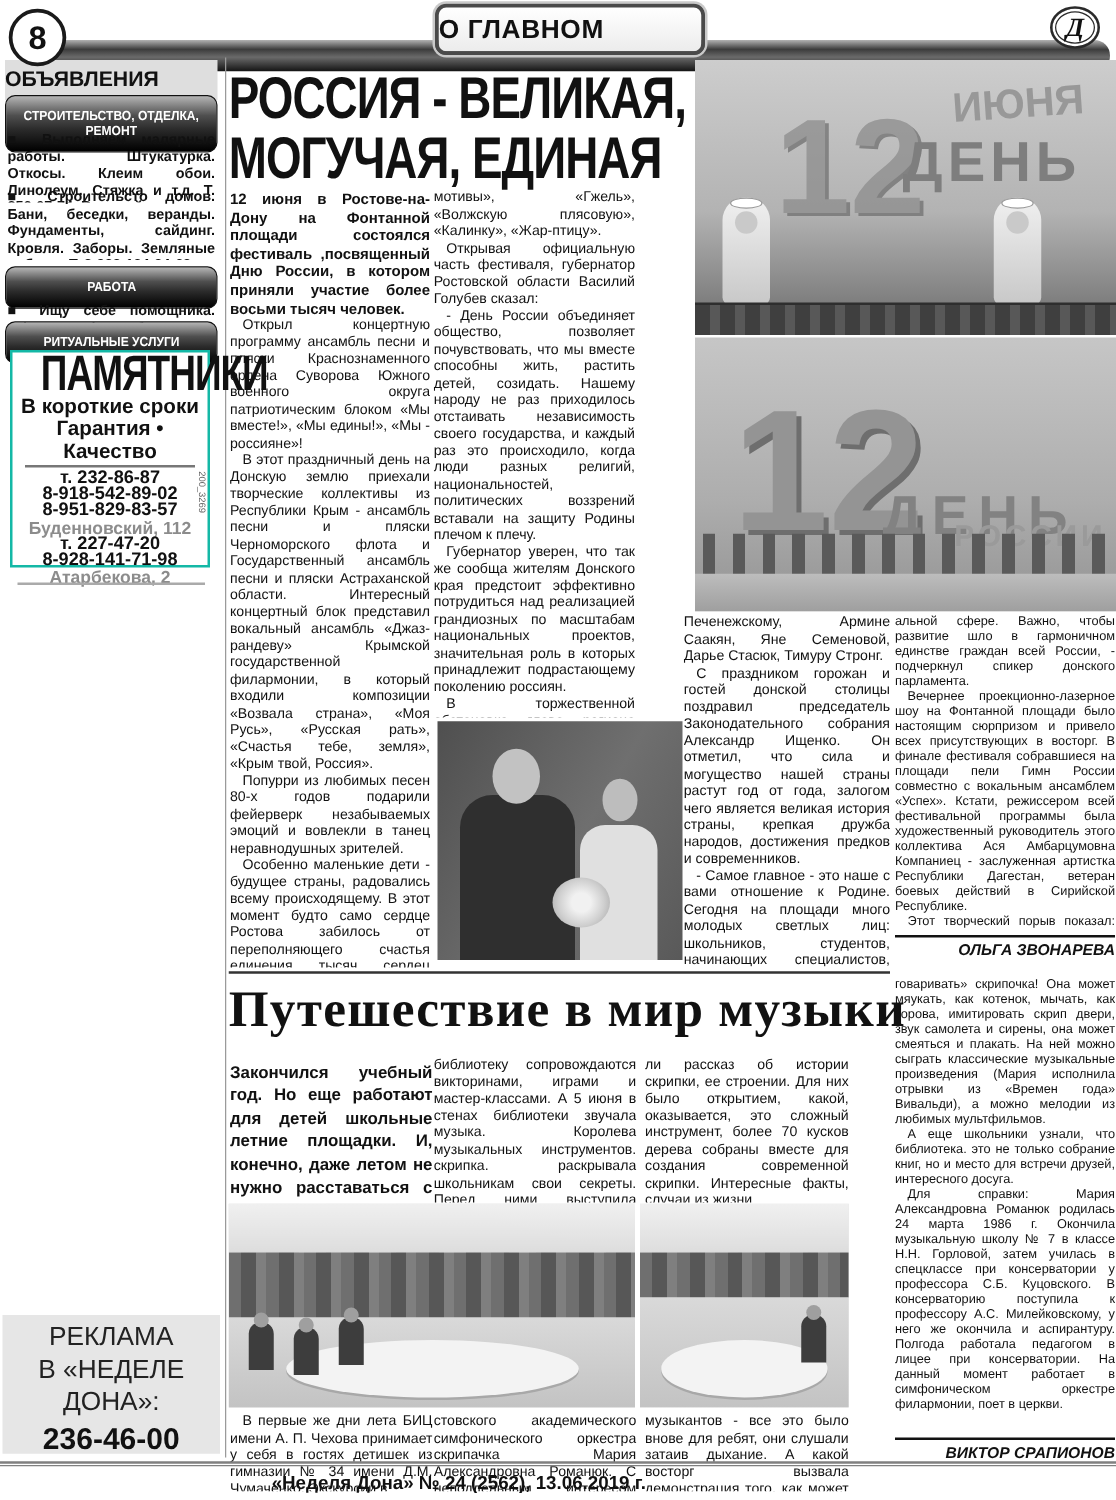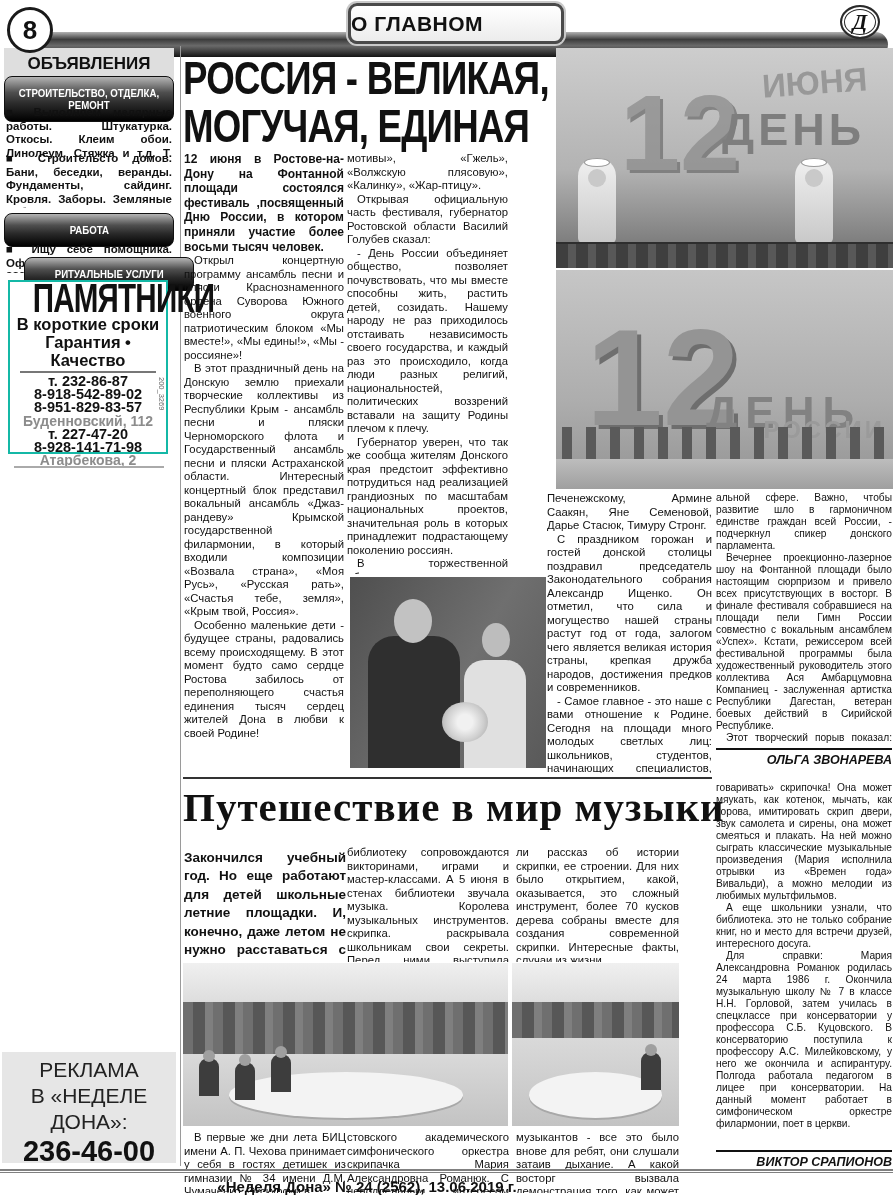--- a/index.html
+++ b/index.html
@@ -18,21 +18,21 @@
     background:linear-gradient(180deg,#ffffff,#ececec);border:3px solid #4a4a4a;
     box-shadow:0 0 0 2px #c9c9c9;display:flex;align-items:center;
     font-size:21px;font-weight:bold;letter-spacing:.5px;z-index:3;}
   .logo{left:840px;top:5px;width:40px;height:34px;border-radius:50%;background:#fff;
     border:2px solid #2a2a2a;box-shadow:inset 0 0 0 2px #fff,inset 0 0 0 3px #2a2a2a;
     display:flex;align-items:center;justify-content:center;z-index:3;
     font-family:"Liberation Serif",serif;font-style:italic;font-weight:bold;font-size:21px;}
 
   
   .vdivider{left:180px;top:46px;height:1120px;border-left:1px solid #9a9a9a;}
-  .sb-title{left:4px;top:48px;width:170px;background:#dedede;text-align:center;
+  .sb-title{left:4px;top:48px;width:170px;background:#dedede;
     font-weight:bold;font-size:17px;padding:6px 0;}
   .sb-bar{width:170px;left:4px;background:linear-gradient(180deg,#b5b5b5 0%,#4f4f4f 35%,#2b2b2b 60%,#000 100%);
     color:#fff;font-weight:bold;font-size:10.5px;text-align:center;padding:10px 0;
     border-radius:8px;border:1px solid #111;}
   .sb-bar span{display:inline-block;transform:scaleX(.92);}
   .sb-ad{left:6px;width:166px;font-weight:bold;font-size:11.5px;line-height:13.5px;
     text-align:justify;overflow:hidden;}
   .mon-box{left:8px;top:280px;width:160px;height:174px;border:2px solid #14b8a6;
     background:#fff;text-align:center;padding-top:1px;}
   .mon-title{font-size:37px;line-height:32px;font-weight:bold;display:inline-block;
@@ -40,21 +40,21 @@
   .mon-sub{font-size:16.5px;font-weight:bold;line-height:18px;}
   .mon-rule{border-top:2px solid #777;margin:2px 10px 2px 10px;}
   .mon-phone{font-size:14.5px;font-weight:bold;line-height:13.2px;}
   .mon-addr{font-size:14px;font-weight:bold;line-height:13.2px;color:#8c8c8c;}
   .mon-code{position:absolute;right:0px;top:95px;writing-mode:vertical-rl;
     font-size:7.5px;color:#666;}
   .sb-rule{left:14px;top:466px;width:150px;border-top:2px solid #aaa;}
   .reklama{left:2px;top:1052px;width:174px;height:111px;background:#e6e6e6;
     text-align:center;padding-top:5px;}
   .rk-line{font-size:21px;line-height:26px;color:#222;}
-  .rk-phone{font-size:29px;line-height:33px;font-weight:bold;}
+  .rk-phone{font-size:24px;line-height:33px;font-weight:bold;}
 
   
   .h1line{left:183px;font-size:47px;line-height:48px;font-weight:bold;letter-spacing:-1px;
     transform:scaleX(.78);transform-origin:left top;white-space:nowrap;}
   .bt{font-size:11.3px;line-height:13.5px;text-align:justify;overflow:hidden;}
   .bt p{margin:0;text-indent:10px;}
   .bt p.cont{text-indent:0;}
   .bt p.lead{font-weight:bold;font-size:12px;line-height:14.6px;text-indent:0;}
   .bt-sm{font-size:10.2px;line-height:12px;}
   .col1{left:184px;top:152px;width:160px;height:622px;}
@@ -153,21 +153,21 @@
     <span>СТРОИТЕЛЬСТВО, ОТДЕЛКА, РЕМОНТ</span>
   </div>
   <div class="abs sb-ad" style="top:106px;height:56px;">■ Выполняем малярные работы. Штукатурка. Откосы. Клеим обои. Линолеум. Стяжка и т.д. Т. 256-07-74, Валерий</div>
   <div class="abs sb-ad" style="top:152px;height:56px;">■ Строительсто домов. Бани, беседки, веранды. Фундаменты, сайдинг. Кровля. Заборы. Земляные работы. Т. 8-928-124-24-63</div>
 
   <div class="abs sb-bar" style="top:213px;">
     <span>РАБОТА</span>
   </div>
   <div class="abs sb-ad" style="top:243px;height:30px;">■ Ищу себе помощника. Офис. График обсудим! Т. 226-48-52.</div>
 
-  <div class="abs sb-bar" style="top:256px;top:257px;margin-left:20px;">
+  <div class="abs sb-bar" style="top:256px;top:257px;">
     <span>РИТУАЛЬНЫЕ УСЛУГИ</span>
   </div>
 
   <div class="abs mon-box">
     <div class="mon-title">ПАМЯТНИКИ</div>
     <div class="mon-sub">В короткие сроки</div>
     <div class="mon-sub">Гарантия • Качество</div>
     <div class="mon-rule"></div>
     <div class="mon-phone">т. 232-86-87</div>
     <div class="mon-phone">8-918-542-89-02</div>
@@ -210,20 +210,21 @@
     <span class="ghost gw1b">ДЕНЬ</span>
     <span class="ghost gw2b">РОССИИ</span>
     <div class="performers"></div>
     <div class="stage2"></div>
   </div>
 
   <div class="abs bt col1">
     <p class="lead">12 июня в Ростове-на-Дону на Фонтанной площади состоялся фестиваль ,посвященный Дню России, в котором приняли участие более восьми тысяч человек.</p>
     <p>Открыл концертную программу ансамбль песни и пляски Краснознаменного ордена Суворова Южного военного округа патриотическим блоком «Мы вместе!», «Мы едины!», «Мы - россияне»!</p>
     <p>В этот праздничный день на Донскую землю приехали творческие коллективы из Республики Крым - ансамбль песни и пляски Черноморского флота и Государственный ансамбль песни и пляски Астраханской области. Интересный концертный блок представил вокальный ансамбль «Джаз-рандеву» Крымской государственной филармонии, в который входили композиции «Возвала страна», «Моя Русь», «Русская рать», «Счастья тебе, земля», «Крым твой, Россия».</p>
+    <p>Попурри из любимых песен 80-х годов подарили фейерверк незабываемых эмоций и вовлекли в танец неравнодушных зрителей.</p>
     <p>Особенно маленькие дети - будущее страны, радовались всему происходящему. В этот момент будто само сердце Ростова забилось от переполняющего счастья единения тысяч сердец жителей Дона в любви к своей Родине!</p>
 
   </div>
 
   <div class="abs bt col2">
     <p class="cont">мотивы», «Гжель», «Волжскую плясовую», «Калинку», «Жар-птицу».</p>
     <p>Открывая официальную часть фестиваля, губернатор Ростовской области Василий Голубев сказал:</p>
     <p>- День России объединяет общество, позволяет почувствовать, что мы вместе способны жить, растить детей, созидать. Нашему народу не раз приходилось отстаивать независимость своего государства, и каждый раз это происходило, когда люди разных религий, национальностей, политических воззрений вставали на защиту Родины плечом к плечу.</p>
     <p>Губернатор уверен, что так же сообща жителям Донского края предстоит эффективно потрудиться над реализацией грандиозных по масштабам национальных проектов, значительная роль в которых принадлежит подрастающему поколению россиян.</p>
     <p>В торжественной обстановке глава региона вручил 10 молодым дончанам, отличникам учебы, призерам олимпиад, победителям соревнований, главный документ - паспорт гражданина Российской Федерации: Анне Асланян, Алисе Грибовой, Михаилу Гришину, Виктории Клек, Злате Конеревой, Дмитрию</p>

